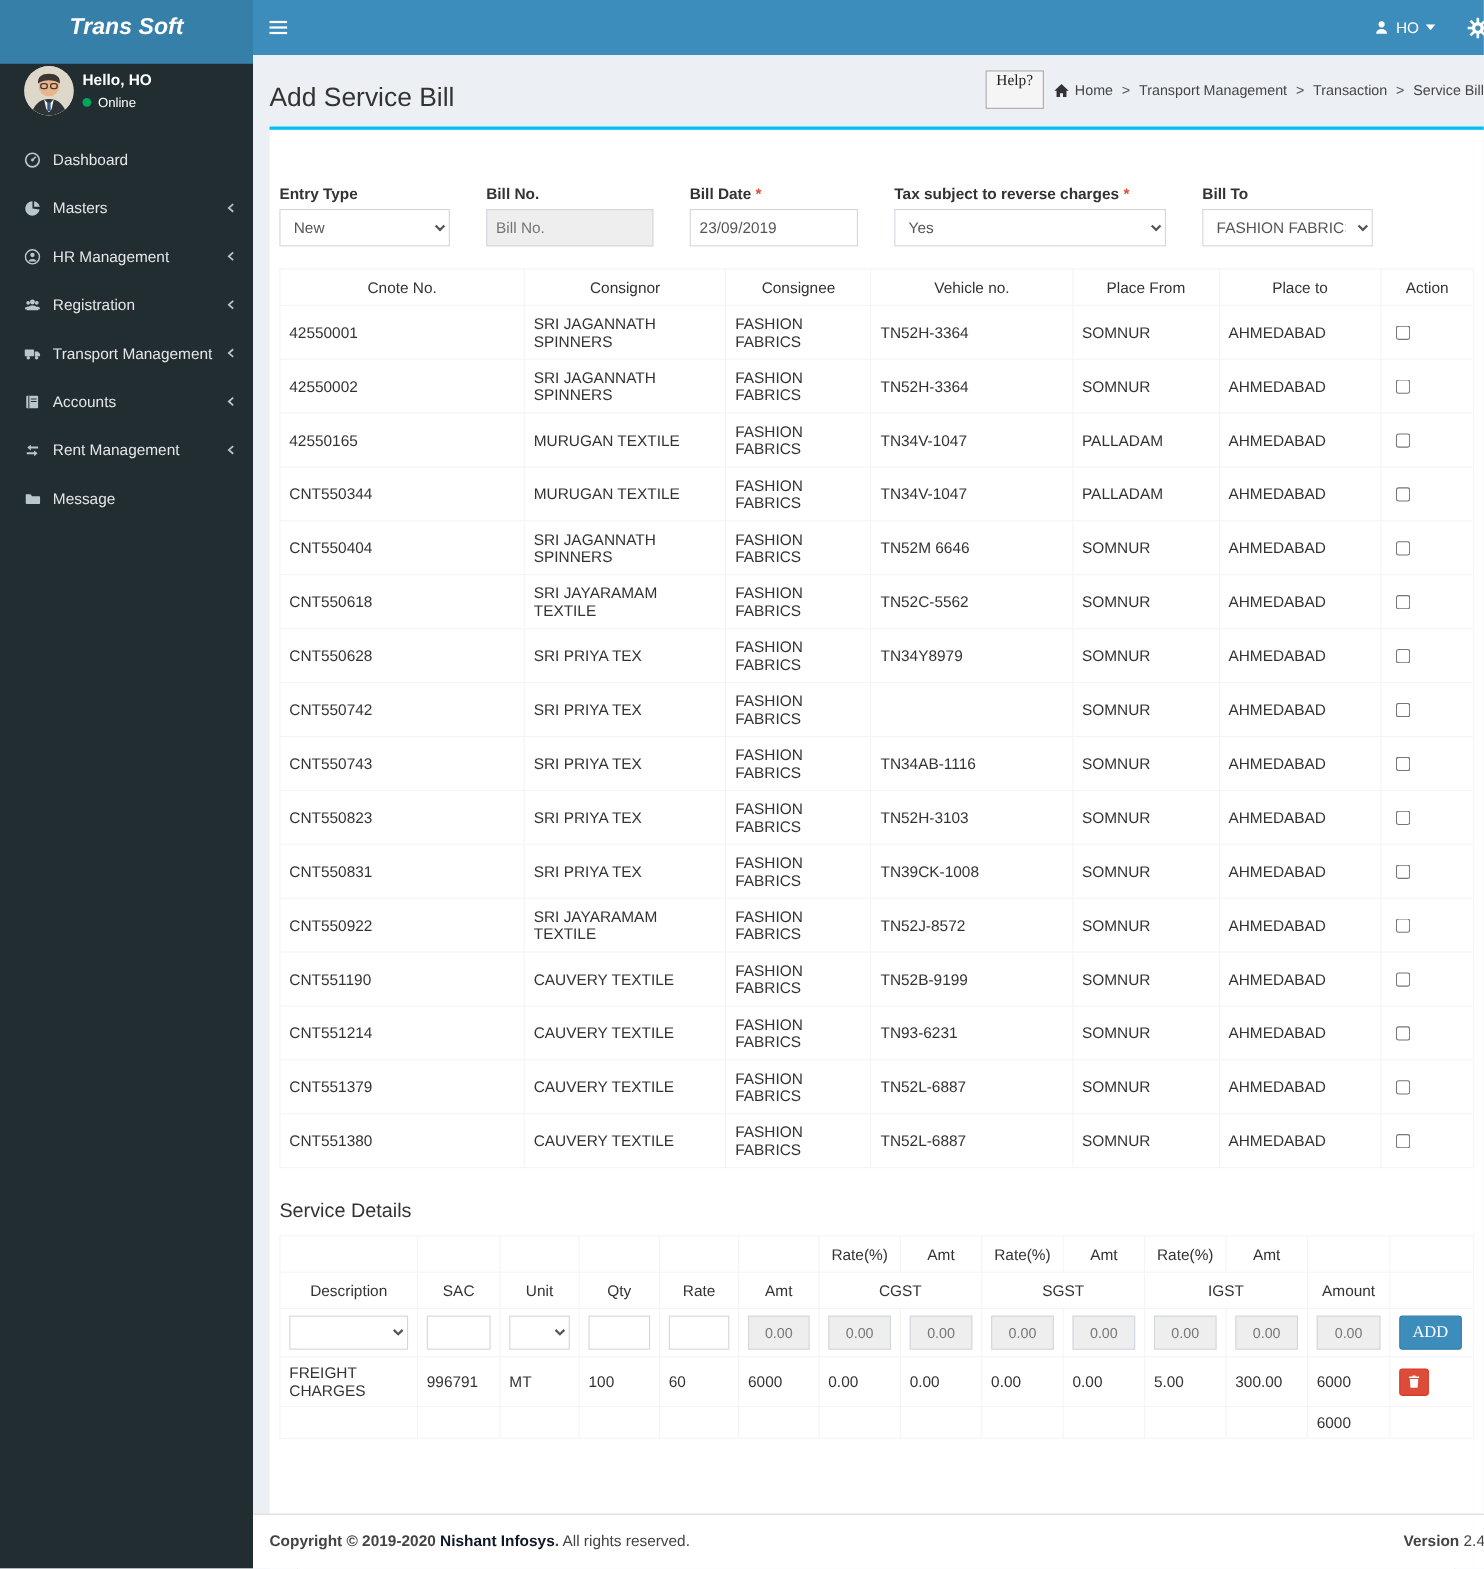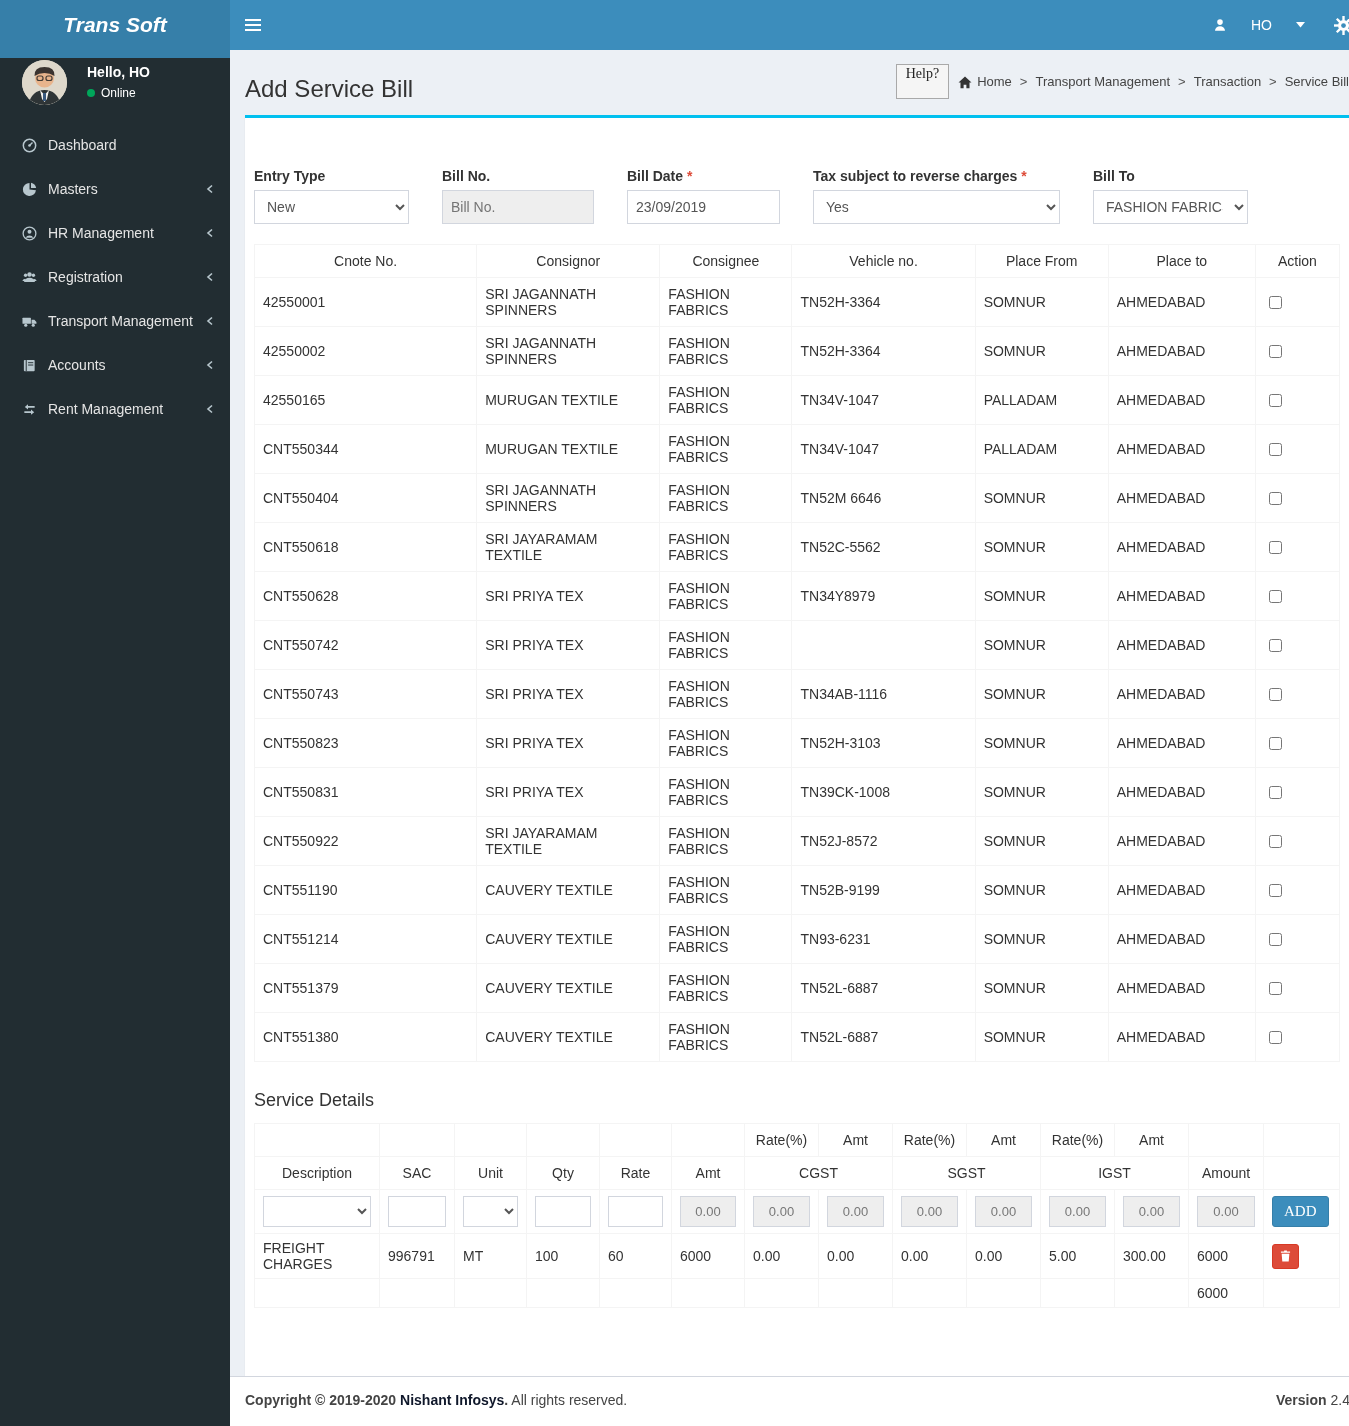--- a/index.html
+++ b/index.html
@@ -8,26 +8,26 @@
 
   
   .main-header { position:absolute; top:0; left:0; width:1349px; height:50px; z-index:5; }
   .logo { position:absolute; left:0; top:0; width:230px; height:58px; background:#367fa9; color:#fff;
           font-style:italic; font-weight:bold; font-size:21px; text-align:center; line-height:50px; }
   .navbar { position:absolute; left:230px; top:0; width:1119px; height:50px; background:#3c8dbc; }
   .hamburger { position:absolute; left:0; top:0; width:46px; height:50px; display:flex; flex-direction:column;
                justify-content:center; align-items:center; gap:3px; cursor:pointer; }
   .hamburger span { display:block; width:16px; height:2px; background:#fff; }
   .nav-right { position:absolute; right:0; top:0; height:50px; display:flex; align-items:center; }
-  .user-menu { display:flex; align-items:center; gap:24px; color:#fff; padding:0 18px; height:50px; cursor:pointer; }
+  .user-menu { display:flex; align-items:center; gap:6px; color:#fff; padding:0 18px; height:50px; cursor:pointer; }
   .gear-btn { width:40px; height:50px; display:flex; align-items:center; justify-content:center; margin-right:-14px; cursor:pointer; }
 
   
   .sidebar { position:absolute; left:0; top:50px; width:230px; height:1376px; background:#222d32; }
-  .user-panel { display:flex; align-items:flex-start; gap:20px; padding:10px 10px 14px 22px; }
+  .user-panel { display:flex; align-items:flex-start; gap:8px; padding:10px 10px 14px 22px; }
   .avatar { width:45px; height:45px; border-radius:50%; overflow:hidden; background:#dcd6c9; flex-shrink:0; }
   .user-info { padding-top:4px; }
   .user-greeting { color:#fff; font-weight:bold; font-size:14px; }
   .user-status { display:flex; align-items:center; gap:6px; margin-top:6px; color:#fff; font-size:12px; }
   .dot { width:8px; height:8px; border-radius:50%; background:#00a65a; }
   .menu { list-style:none; margin:4px 0 0; padding:0; }
   .menu li { display:flex; align-items:center; height:44px; padding:0 15px 0 22px; color:#e5e5e5; cursor:pointer; }
   .menu li .mi { width:16px; margin-right:10px; display:inline-flex; }
   .menu li .lbl { flex:1; font-size:14px; }
   .chev { width:10px; height:10px; display:inline-flex; }
@@ -247,20 +247,28 @@
             <polygon points="3,5.2 6.4,2.4 6.4,4.2 13.5,4.2 13.5,6.2 6.4,6.2 6.4,8"></polygon>
             <polygon points="13,10.8 9.6,8 9.6,9.8 2.5,9.8 2.5,11.8 9.6,11.8 9.6,13.6"></polygon>
           </svg>
       </span>
       <span class="lbl">Rent Management</span>
       <span class="chev">
         <svg width="10" height="10" viewBox="0 0 10 10">
             <polyline points="7,1.5 3,5 7,8.5" fill="none" stroke="#b8c7ce" stroke-width="1.6"></polyline>
           </svg>
       </span>
+    </li>
+    <li>
+      <span class="mi">
+        <svg width="15" height="15" viewBox="0 0 16 16">
+            <path d="M1.5 3.5 h4.6 l1.5 2 h7 a0.8 0.8 0 0 1 0.8 0.8 v5.9 a0.8 0.8 0 0 1 -0.8 0.8 h-12.3 a0.8 0.8 0 0 1 -0.8 -0.8 Z" fill="#b8c7ce"></path>
+          </svg>
+      </span>
+      <span class="lbl">Message</span>
     </li>
   </ul>
 </aside>
 
 <div class="content-wrapper">
 
   <div class="content-header">
     <h1 class="page-title">Add Service Bill</h1>
     <div class="breadcrumb">
       <button class="help-btn">Help?</button>

